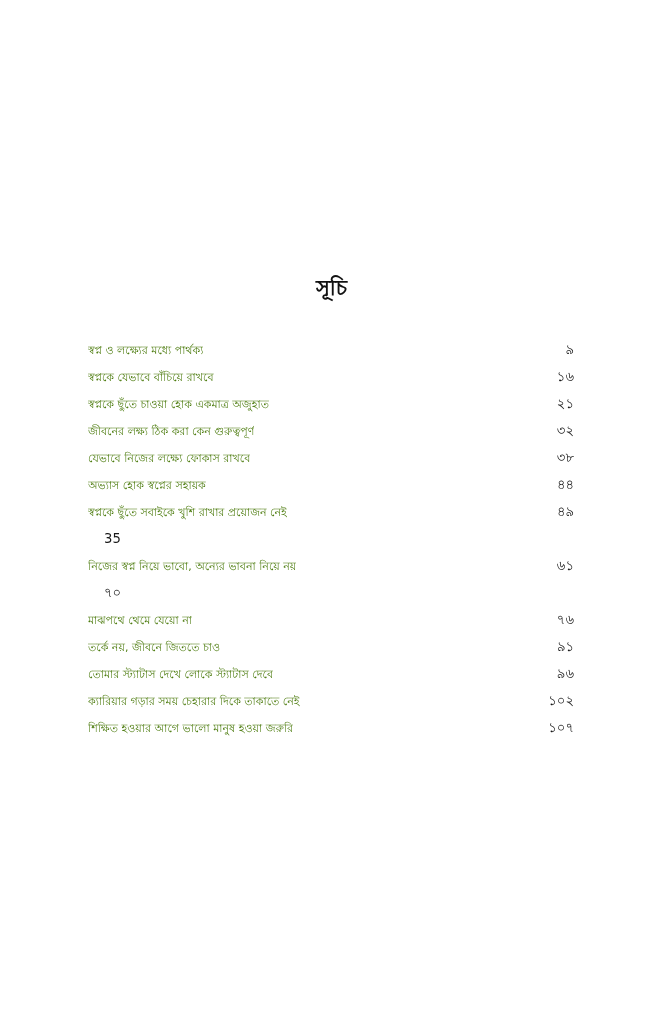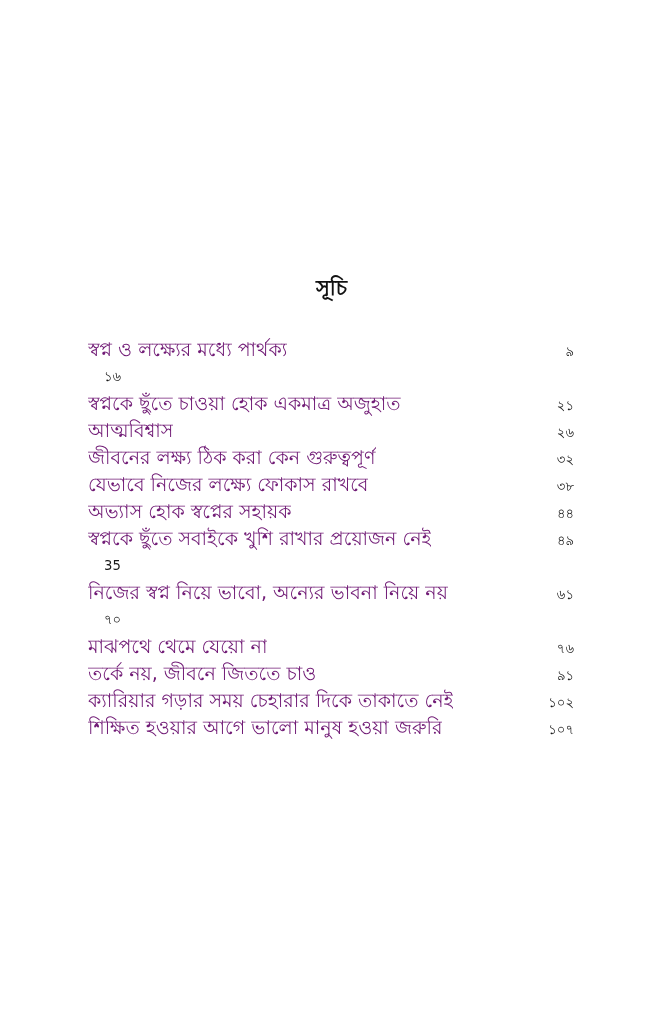--- a/index.html
+++ b/index.html
@@ -51,23 +51,23 @@
   .toc-entry {
     display: flex;
     align-items: baseline;
     justify-content: space-between;
     height: 27px;
     line-height: 27px;
     white-space: nowrap;
   }
   .toc-entry-title {
     font-family: "DejaVu Sans", "Liberation Sans", sans-serif;
-    font-size: 19px;
+    font-size: 11px;
     font-weight: 400;
-    color: #701a75;
+    color: #4d7c0f;
     flex: 0 1 auto;
     overflow: hidden;
   }
   .toc-entry-page {
     font-family: "DejaVu Sans", "Liberation Sans", sans-serif;
     font-size: 13.2px;
     font-weight: 400;
     color: #1a1a1a;
     flex: 0 0 auto;
     text-align: right;
@@ -81,29 +81,26 @@
 
   <div class="toc-title">সূচি</div>
 
   <ul class="toc-list">
 
   <li class="toc-entry">
         <span class="toc-entry-title">স্বপ্ন ও লক্ষ্যের মধ্যে পার্থক্য</span>
         <span class="toc-entry-page">৯</span>
       </li>
       <li class="toc-entry">
+        <span class="toc-entry-title">স্বপ্নকে যেভাবে বাঁচিয়ে রাখবে</span>
         <span class="toc-entry-page">১৬</span>
       </li>
       <li class="toc-entry">
         <span class="toc-entry-title">স্বপ্নকে ছুঁতে চাওয়া হোক একমাত্র অজুহাত</span>
         <span class="toc-entry-page">২১</span>
-      </li>
-      <li class="toc-entry">
-        <span class="toc-entry-title">আত্মবিশ্বাস</span>
-        <span class="toc-entry-page">২৬</span>
       </li>
       <li class="toc-entry">
         <span class="toc-entry-title">জীবনের লক্ষ্য ঠিক করা কেন গুরুত্বপূর্ণ</span>
         <span class="toc-entry-page">৩২</span>
       </li>
       <li class="toc-entry">
         <span class="toc-entry-title">যেভাবে নিজের লক্ষ্যে ফোকাস রাখবে</span>
         <span class="toc-entry-page">৩৮</span>
       </li>
       <li class="toc-entry">
@@ -126,20 +123,24 @@
       </li>
       <li class="toc-entry">
         <span class="toc-entry-title">মাঝপথে থেমে যেয়ো না</span>
         <span class="toc-entry-page">৭৬</span>
       </li>
       <li class="toc-entry">
         <span class="toc-entry-title">তর্কে নয়, জীবনে জিততে চাও</span>
         <span class="toc-entry-page">৯১</span>
       </li>
       <li class="toc-entry">
+        <span class="toc-entry-title">তোমার স্ট্যাটাস দেখে লোকে স্ট্যাটাস দেবে</span>
+        <span class="toc-entry-page">৯৬</span>
+      </li>
+      <li class="toc-entry">
         <span class="toc-entry-title">ক্যারিয়ার গড়ার সময় চেহারার দিকে তাকাতে নেই</span>
         <span class="toc-entry-page">১০২</span>
       </li>
       <li class="toc-entry">
         <span class="toc-entry-title">শিক্ষিত হওয়ার আগে ভালো মানুষ হওয়া জরুরি</span>
         <span class="toc-entry-page">১০৭</span>
       </li>
     </ul>
 
 </div>

